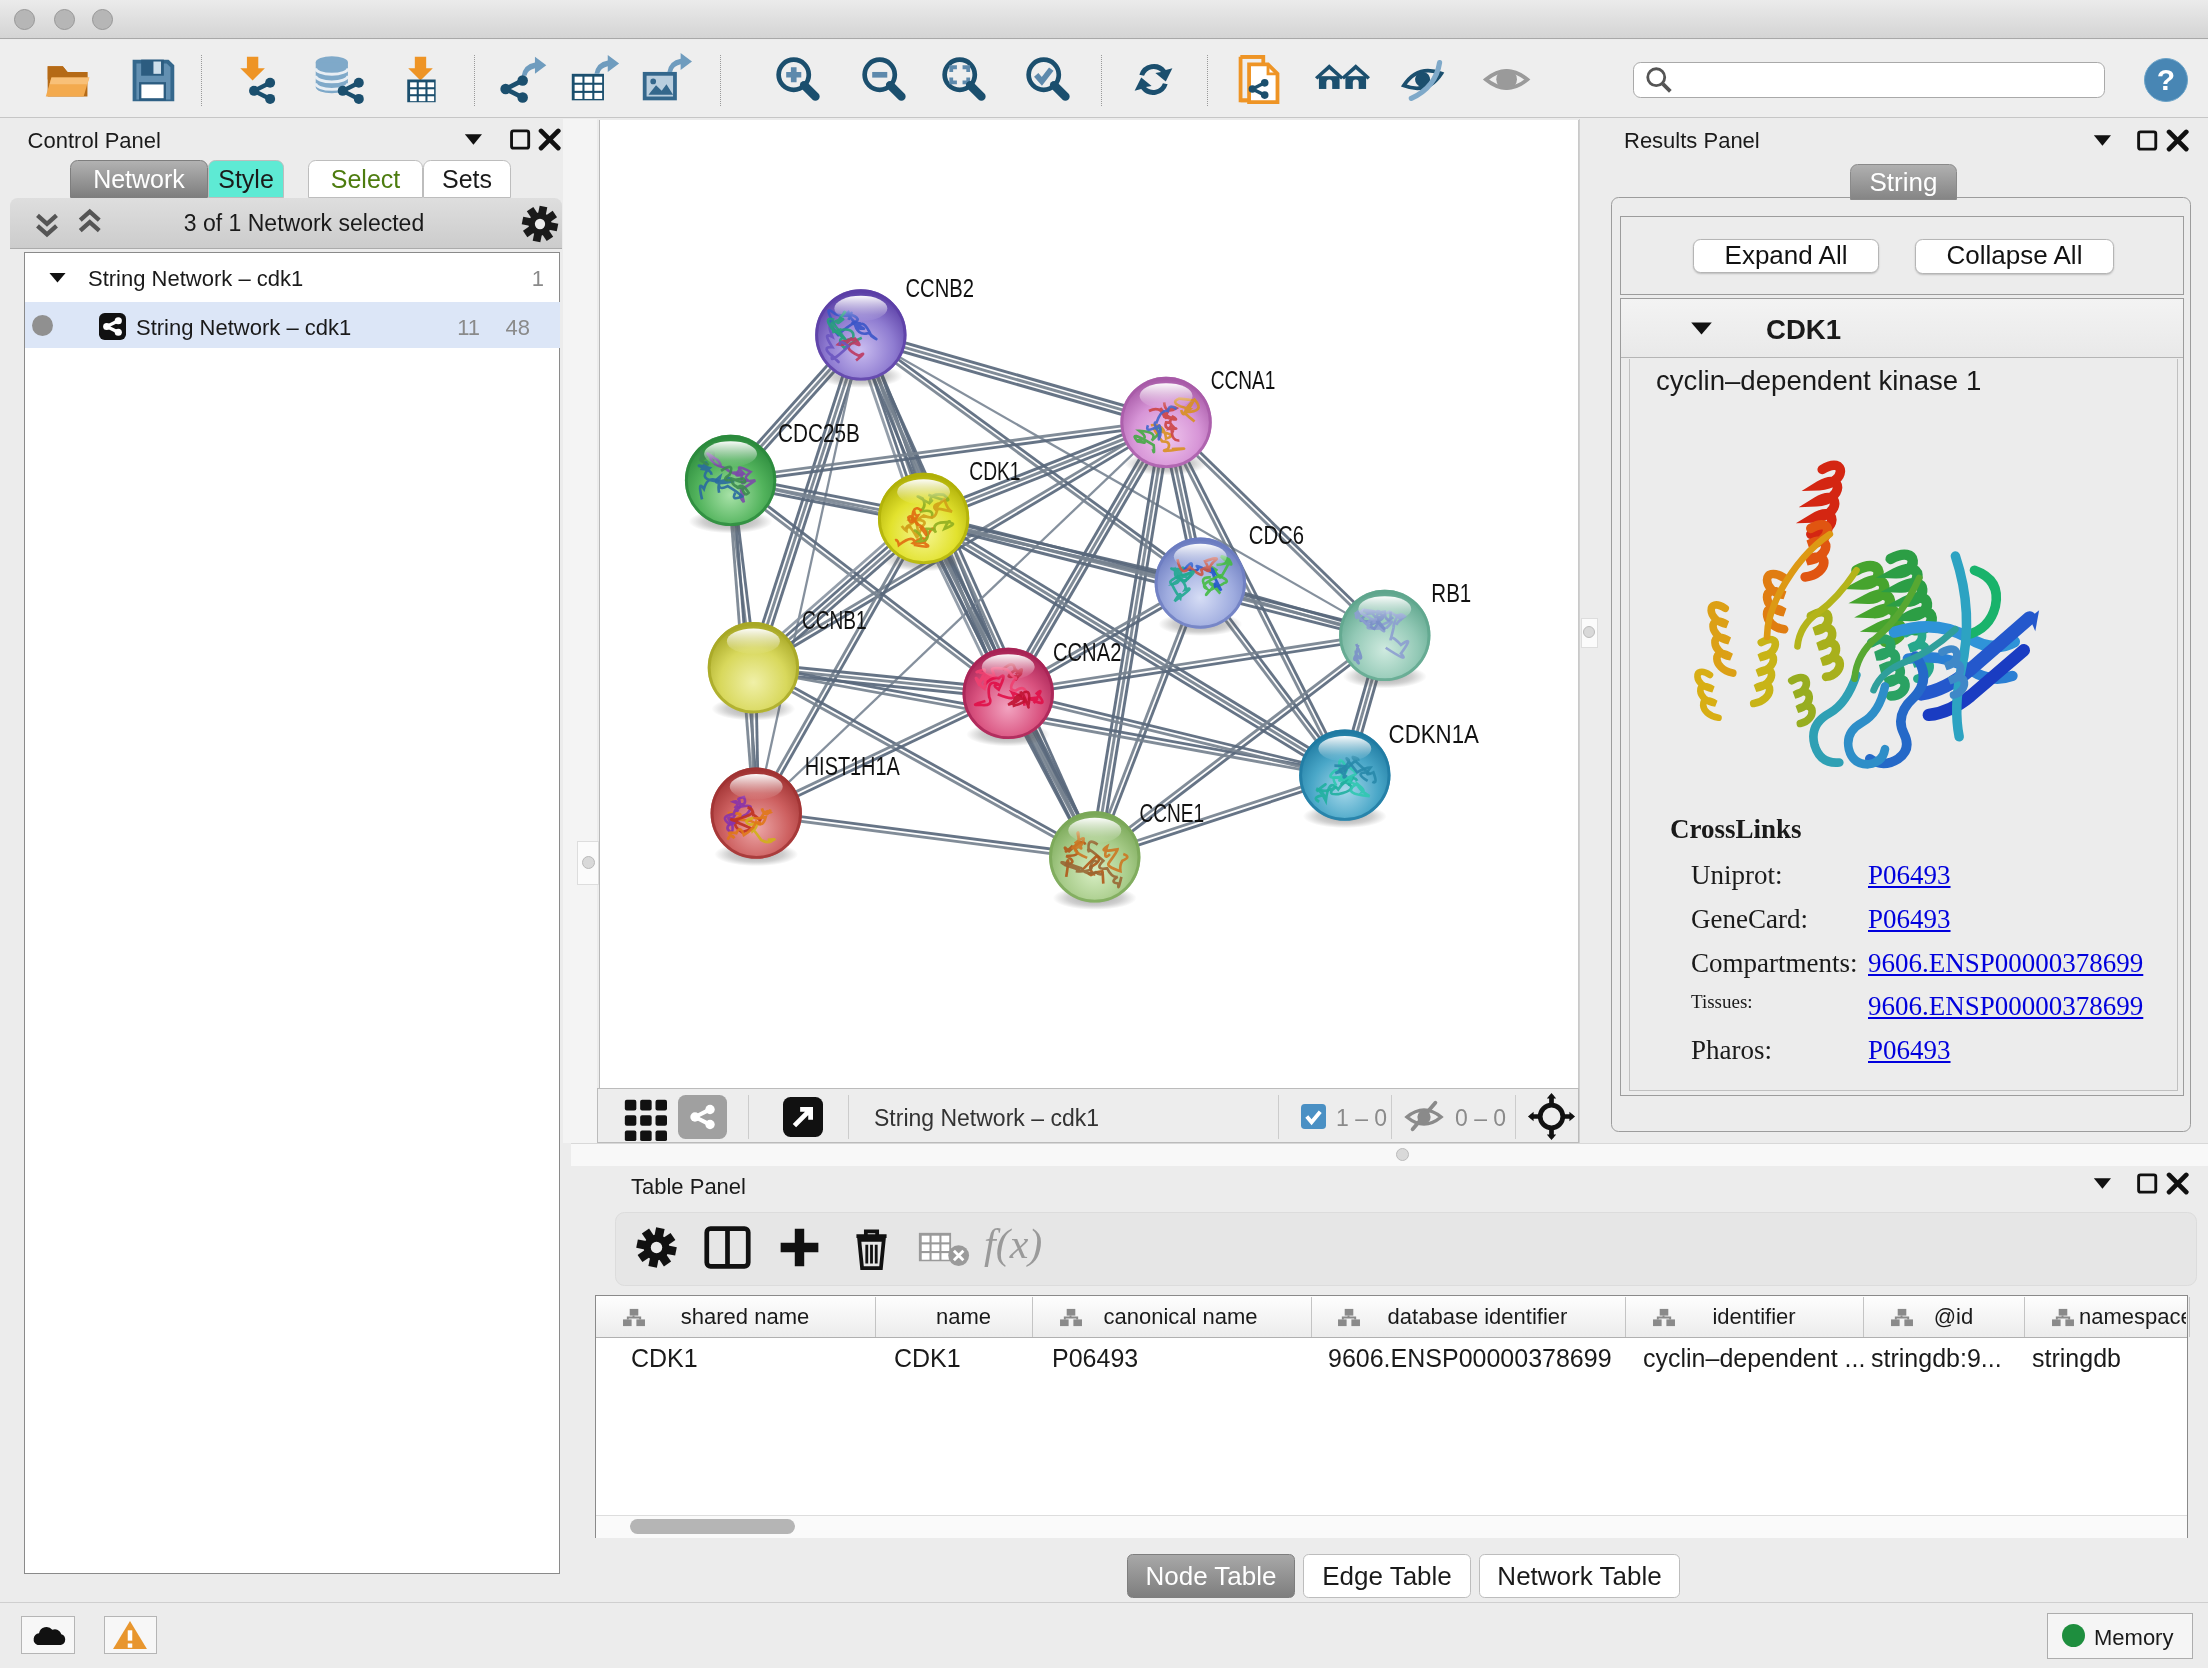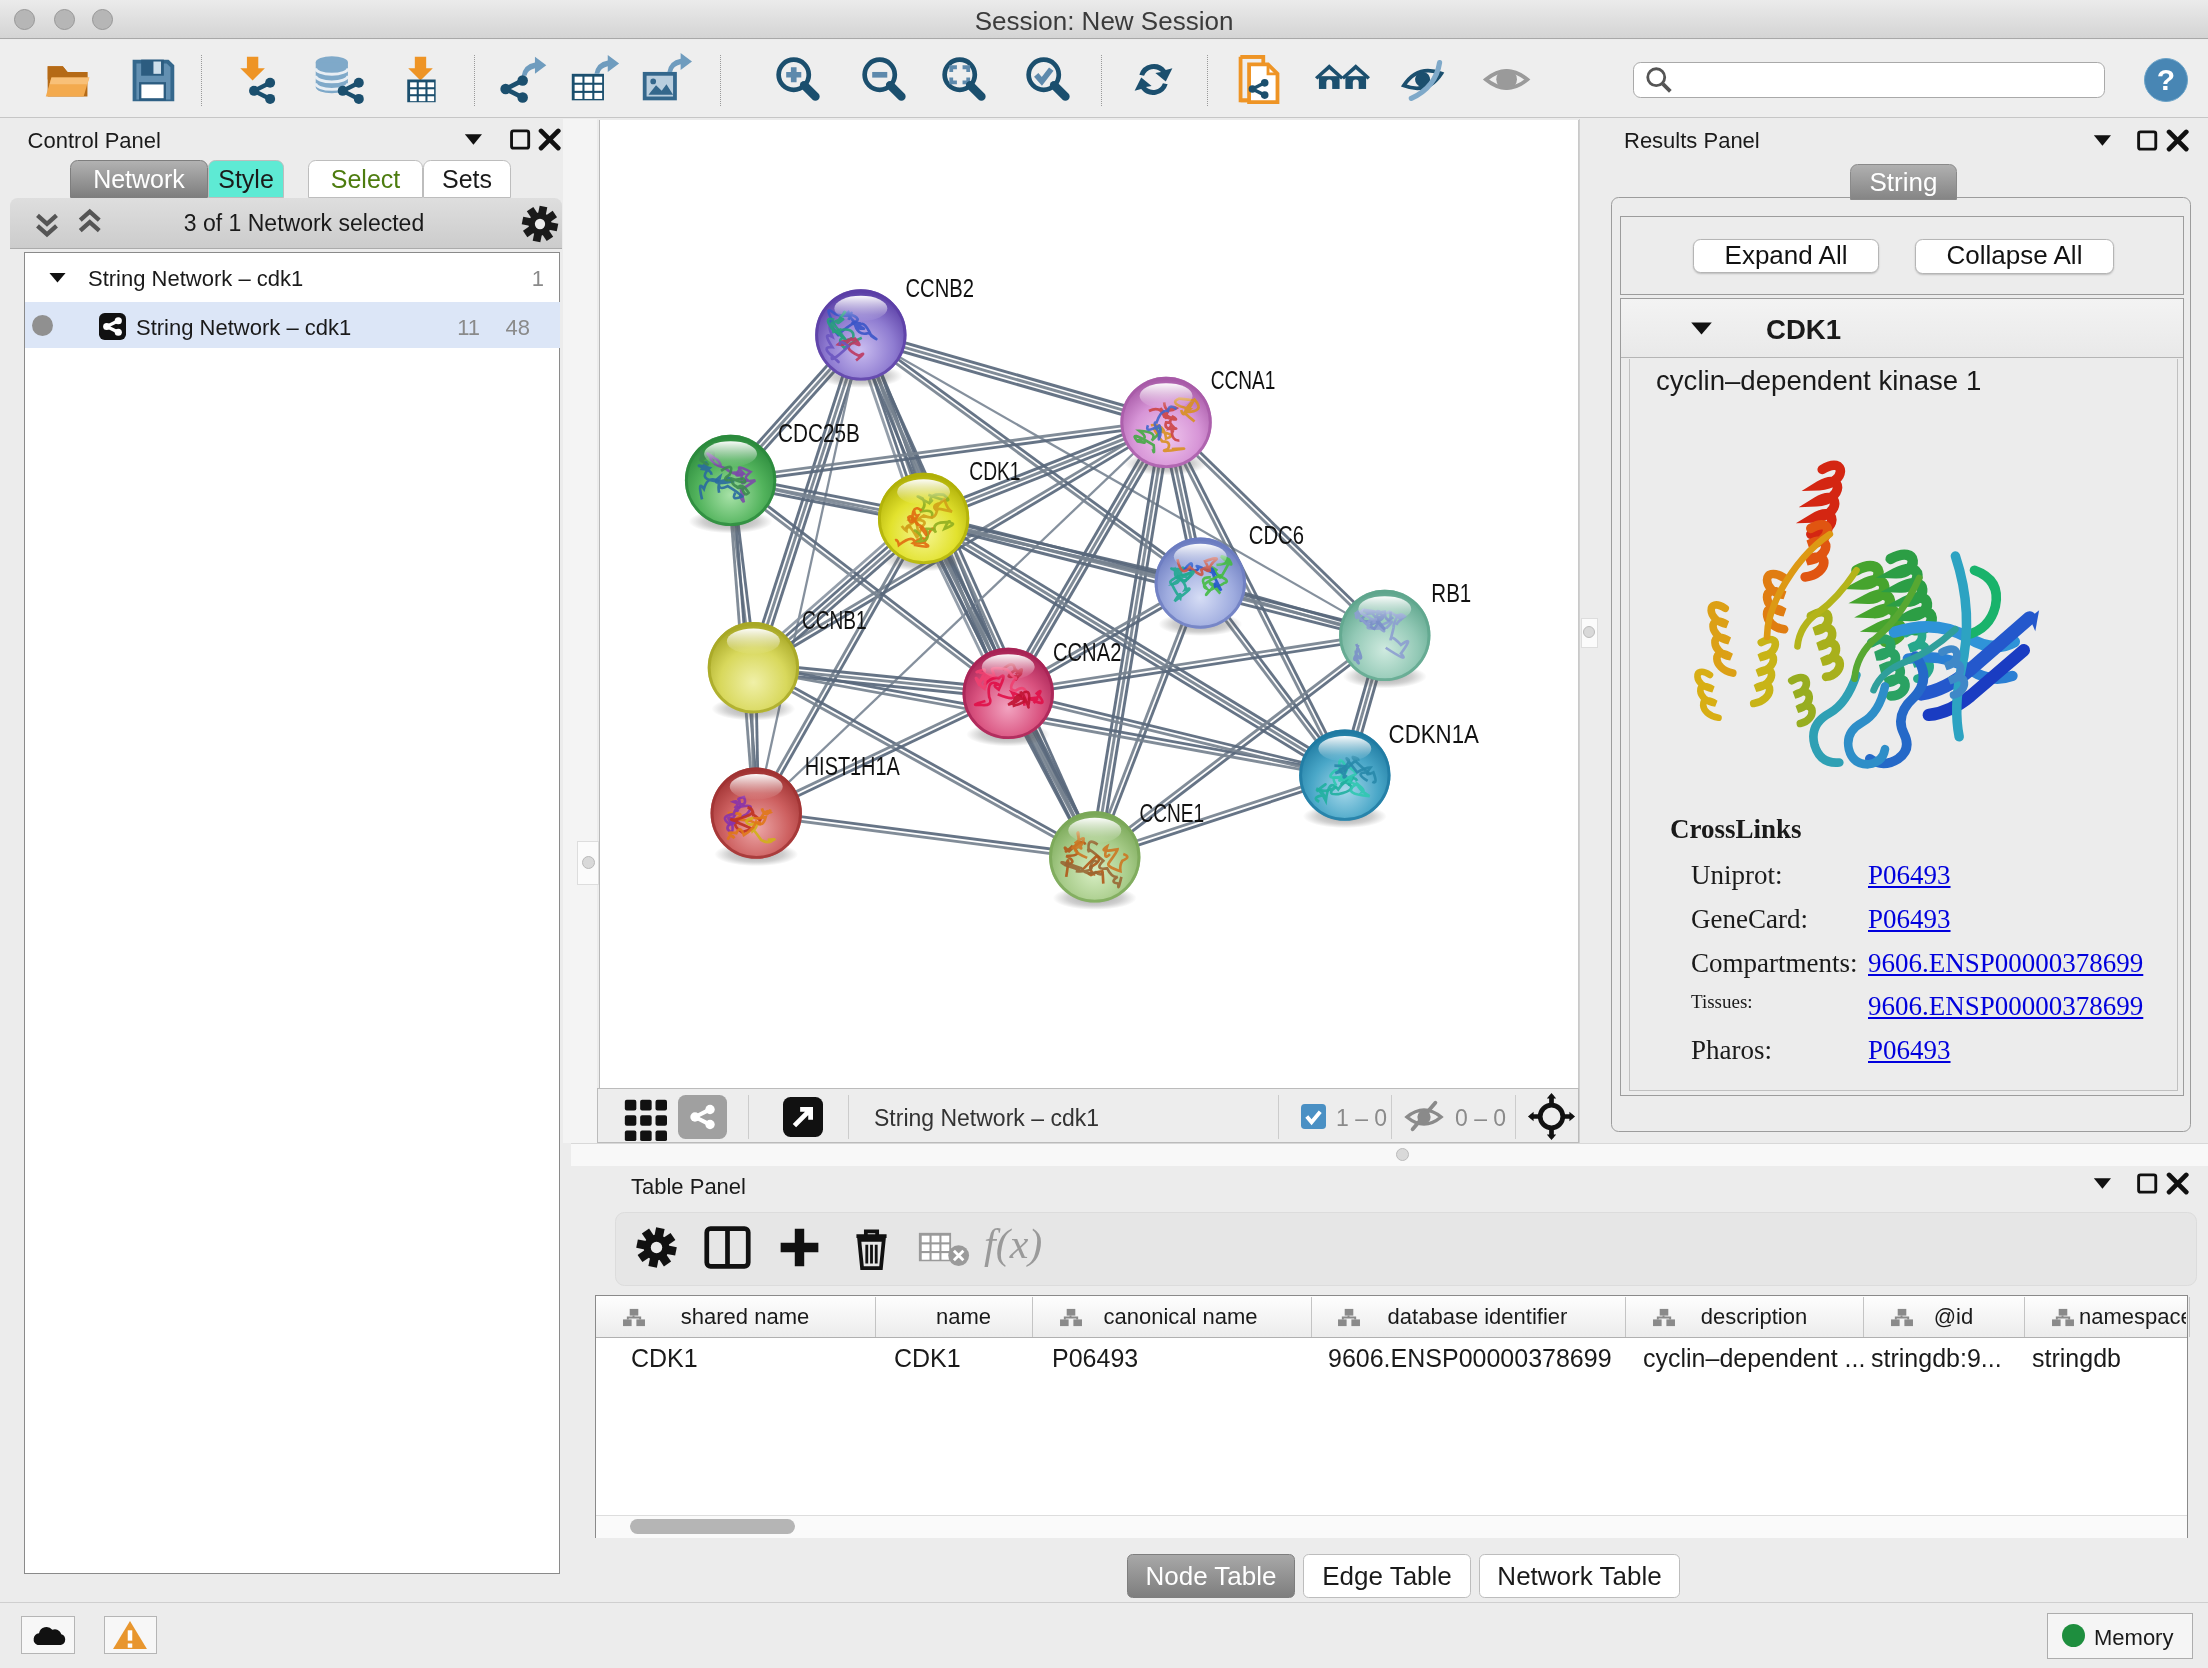--- a/index.html
+++ b/index.html
@@ -3,21 +3,20 @@
 *{margin:0;padding:0;box-sizing:border-box}
 html,body{width:2208px;height:1668px;font-family:"Liberation Sans",sans-serif;background:#ececec;overflow:hidden;position:relative}
 .abs{position:absolute}
 .txt{color:#1a1a1a;white-space:nowrap}
 </style></head>
 <body>
 <div class="abs" style="left:0;top:0;width:2208px;height:39px;background:linear-gradient(#ebebeb,#d4d4d4);border-bottom:1px solid #a8a8a8">
     <div class="abs" style="left:14.3px;top:8.6px;width:21px;height:21px;border-radius:50%;background:#b6b6b6;border:1px solid #979797"></div>
     <div class="abs" style="left:54px;top:8.6px;width:21px;height:21px;border-radius:50%;background:#b6b6b6;border:1px solid #979797"></div>
     <div class="abs" style="left:92px;top:8.6px;width:21px;height:21px;border-radius:50%;background:#b6b6b6;border:1px solid #979797"></div>
-    <div class="abs txt" style="left:0;top:5.7px;width:2208px;text-align:center;font-size:26px;color:#3b3b3b">Session: New Session</div>
   </div>
 <div class="abs" style="left:0;top:40px;width:2208px;height:78px;background:#eeeeee;border-bottom:1.9px solid #c6c6c6"></div>
 <div class="abs" style="left:42px;top:53px;width:53px;height:53px"><svg width="53" height="53" viewBox="0 0 56 56" style="">
 <path d="M6 14 h16 l5 6 h21 v8 H6 z" fill="#c8761d"></path>
 <path d="M6 14 h16 l5 6 h21 v26 H6 z" fill="#b56a16"></path>
 <path d="M10 26 h40 l-6 20 H4 z" fill="#f3aa4e"></path>
 <path d="M10 26 h40 l-2 7 H8 z" fill="#f8c078"></path>
     </svg></div>
 <div class="abs" style="left:126px;top:53px;width:53px;height:53px"><svg width="53" height="53" viewBox="0 0 56 56" style="">
 <path d="M7 7 h38 l6 6 v38 H7 z" fill="#34678c"></path>
@@ -756,21 +755,21 @@
     <path d="M12 9 v3 M6 13 v-2 h13 v2" stroke="#8a8a8a" stroke-width="2" fill="none"></path>
   </svg>
 <div class="abs txt" style="left:1339px;top:1304px;width:277px;text-align:center;font-size:22px">database identifier</div>
 <div class="abs" style="left:1863px;top:1297px;height:40px;border-left:1px solid #c4c4c4"></div>
 <svg width="24" height="21" viewBox="0 0 25 22" style="position:absolute;left:1652px;top:1307px">
     <rect x="8" y="2" width="9" height="7" fill="#8a8a8a"></rect>
     <rect x="1" y="13" width="9" height="7" fill="#8a8a8a"></rect>
     <rect x="15" y="13" width="9" height="7" fill="#8a8a8a"></rect>
     <path d="M12 9 v3 M6 13 v-2 h13 v2" stroke="#8a8a8a" stroke-width="2" fill="none"></path>
   </svg>
-<div class="abs txt" style="left:1654px;top:1304px;width:200px;text-align:center;font-size:22px">description</div>
+<div class="abs txt" style="left:1654px;top:1304px;width:200px;text-align:center;font-size:22px">identifier</div>
 <div class="abs" style="left:2024px;top:1297px;height:40px;border-left:1px solid #c4c4c4"></div>
 <svg width="24" height="21" viewBox="0 0 25 22" style="position:absolute;left:1890px;top:1307px">
     <rect x="8" y="2" width="9" height="7" fill="#8a8a8a"></rect>
     <rect x="1" y="13" width="9" height="7" fill="#8a8a8a"></rect>
     <rect x="15" y="13" width="9" height="7" fill="#8a8a8a"></rect>
     <path d="M12 9 v3 M6 13 v-2 h13 v2" stroke="#8a8a8a" stroke-width="2" fill="none"></path>
   </svg>
 <div class="abs txt" style="left:1892px;top:1304px;width:123px;text-align:center;font-size:22px">@id</div>
 <div class="abs" style="left:2189px;top:1297px;height:40px;border-left:1px solid #c4c4c4"></div>
 <svg width="24" height="21" viewBox="0 0 25 22" style="position:absolute;left:2051px;top:1307px">

